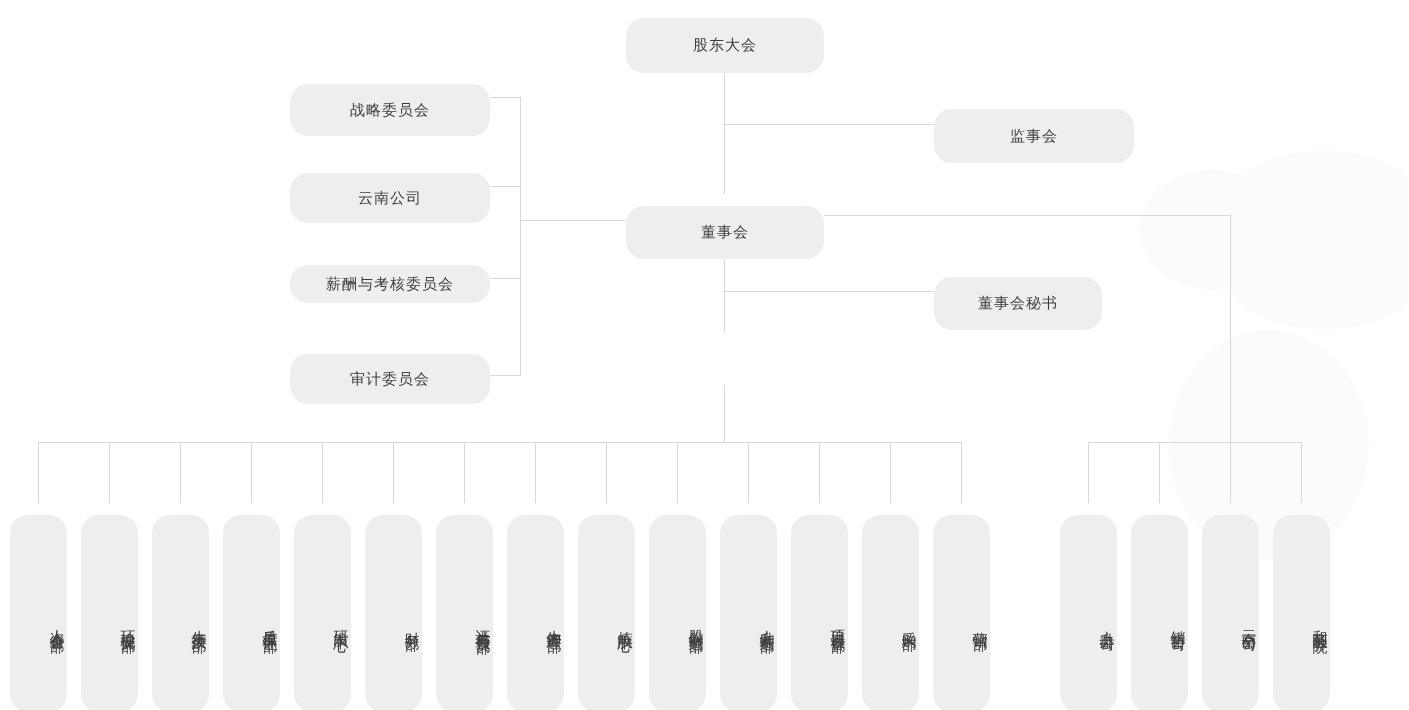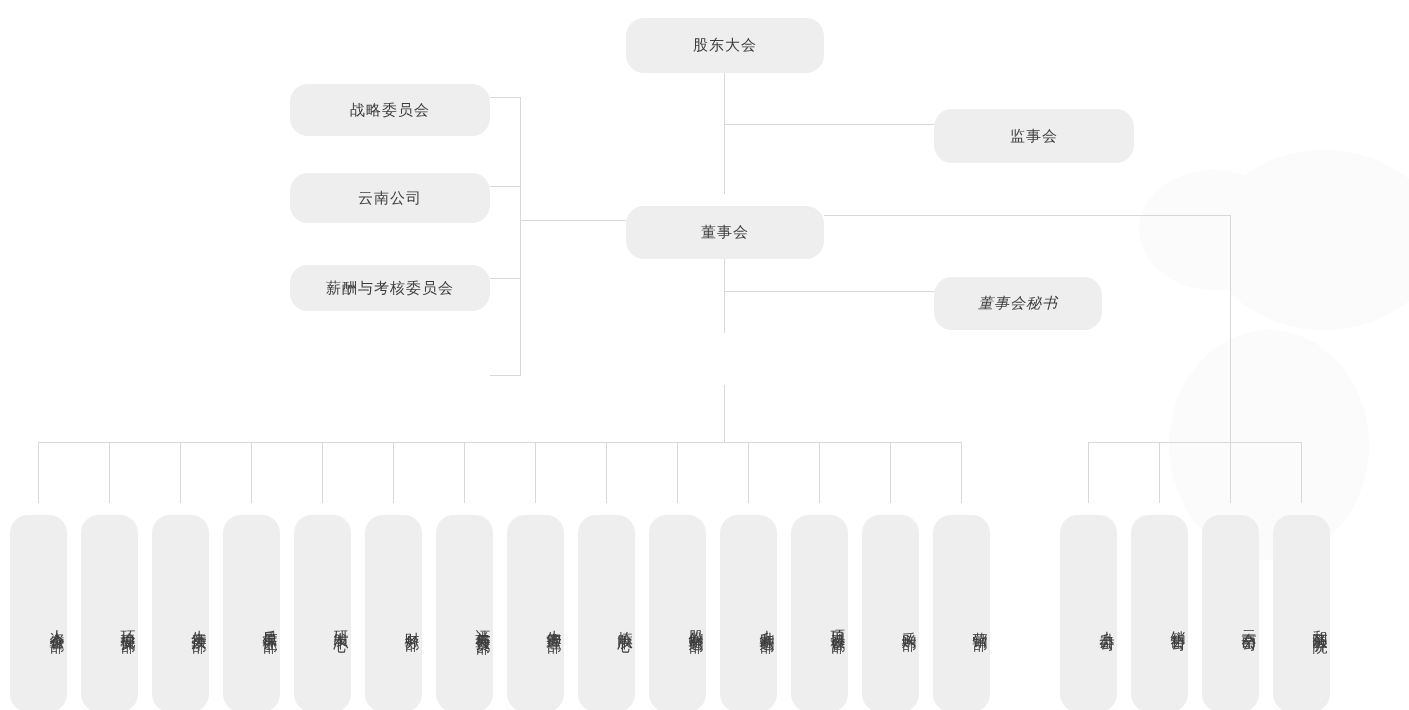--- a/index.html
+++ b/index.html
@@ -114,29 +114,30 @@
   <div class="line v" style="left:1159px; top:442px; height:61px;"></div>
   <div class="line v" style="left:1230px; top:442px; height:61px;"></div>
   <div class="line v" style="left:1301px; top:442px; height:61px;"></div>
 
   <div class="node horiz" style="left:626px; top:6px; width:198px; height:55px;">股东大会</div>
 
   <div class="node horiz" style="left:626px; top:194px; width:198px; height:53px;">董事会</div>
 
   <div class="node horiz" style="left:934px; top:97px; width:200px; height:54px;">监事会</div>
 
-  <div class="node horiz" style="left:934px; top:265px; width:168px; height:53px;font-style:italic;">董事会秘书</div>
+  <div class="node horiz" style="left:934px; top:265px; width:168px; height:53px;">董事会秘书</div>
 
 
   <div class="node horiz" style="left:290px; top:72px; width:200px; height:52px;">战略委员会</div>
 
   <div class="node horiz" style="left:290px; top:161px; width:200px; height:50px;">云南公司</div>
 
-  <div class="node horiz" style="left:290px; top:253px; width:200px; height:46px;">薪酬与考核委员会</div>
+  <div class="node horiz" style="left:290px; top:253px; width:200px; height:38px;">薪酬与考核委员会</div>
 
+  <div class="node horiz" style="left:290px; top:342px; width:200px; height:50px;">审计委员会</div>
 
   <div class="node vert" style="left:10px; top:503px; width:57px; height:197px;">人资企管部</div>
   <div class="node vert" style="left:81px; top:503px; width:57px; height:197px;">环境安保部</div>
   <div class="node vert" style="left:152px; top:503px; width:57px; height:197px;">生产技术部</div>
   <div class="node vert" style="left:223px; top:503px; width:57px; height:197px;">质量保证部</div>
   <div class="node vert" style="left:294px; top:503px; width:57px; height:197px;">研发中心</div>
   <div class="node vert" style="left:365px; top:503px; width:57px; height:197px;">财务部</div>
   <div class="node vert" style="left:436px; top:503px; width:57px; height:197px;">证券与投资部</div>
   <div class="node vert" style="left:507px; top:503px; width:57px; height:197px;">生产管理部</div>
   <div class="node vert" style="left:578px; top:503px; width:57px; height:197px;">炼胶中心</div>

